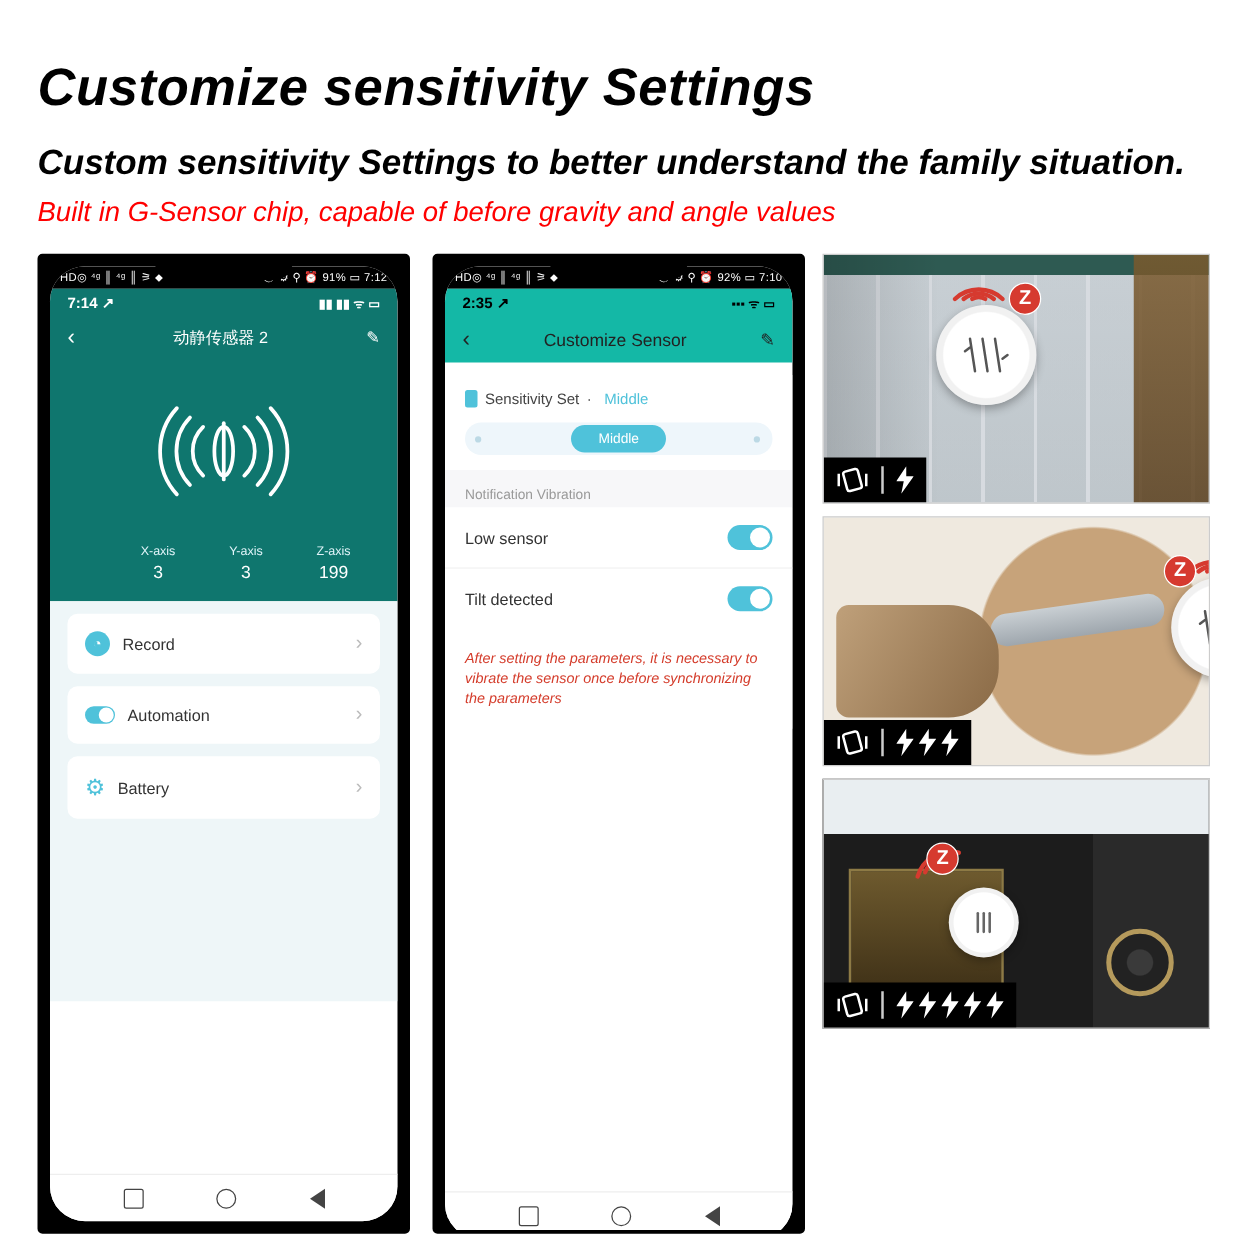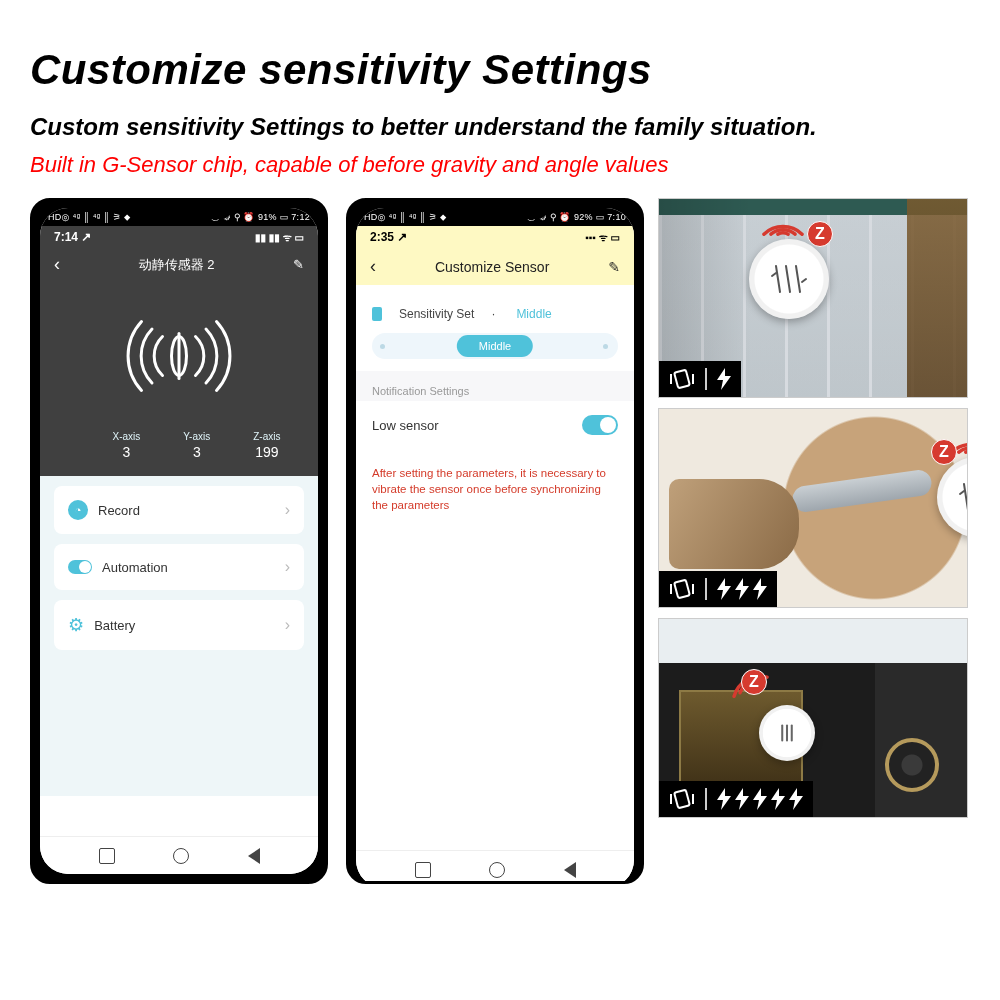--- a/index.html
+++ b/index.html
@@ -7,31 +7,31 @@
     width: 1000px; height: 1000px;
     background: #fff;
     font-family: -apple-system, "Helvetica Neue", Arial, sans-serif;
     font-style: italic;
     color: #000;
     padding: 20px 30px;
     position: relative;
   }
 
   .title { font-size: 42px; font-weight: 700; margin-bottom: 18px; letter-spacing: .5px; margin-top: 26px; }
-  .subtitle { font-size: 24px; font-weight: 600; margin-bottom: 10px; line-height: 1.25; }
+  .subtitle { font-size: 28px; font-weight: 600; margin-bottom: 10px; line-height: 1.25; }
   .redline { font-size: 22px; font-weight: 500; color: #ff0000; margin-bottom: 20px; }
 
   .layout { display: flex; gap: 14px; }
   .phones { display: flex; gap: 18px; }
 
   
   .phone {
-    width: 298px; height: 686px;
+    width: 298px; height: 784px;
     border: 3px solid #000;
-    border-radius: 20px;
+    border-radius: 4px;
     background: #000;
     position: relative;
     overflow: hidden;
   }
   .phone .screen {
     position: absolute; inset: 7px;
     border-radius: 28px;
     background: #fff;
     overflow: hidden;
     font-style: normal;
@@ -68,21 +68,21 @@
   .sq { border-radius: 2px; }
   .ci { border-radius: 50%; }
   .tri {
     width: 0; height: 0; border: none;
     border-top: 8px solid transparent;
     border-bottom: 8px solid transparent;
     border-right: 12px solid #444;
   }
 
   
-  .p1-top { background: #404040; color: #fff; padding-bottom: 16px; }
+  .p1-top { background: #0f766e; color: #fff; padding-bottom: 16px; }
   .p1-header {
     display: flex; align-items: center; justify-content: space-between;
     padding: 6px 14px; font-size: 13px; font-weight: 500;
   }
   .p1-back { font-size: 18px; }
   .p1-sensor {
     display: flex; justify-content: center; align-items: center;
     height: 150px; color: #fff;
   }
   .p1-sensor svg { width: 120px; height: 90px; }
@@ -110,29 +110,29 @@
     position: relative;
   }
   .ic-toggle::after{
     content:""; position:absolute; right:1px; top:1px;
     width:12px; height:12px; border-radius:50%; background:#fff;
   }
   .ic-gear { color:#4fc2da; font-size:18px; }
 
   
   .p2-body { background:#f7f7f9; height: 100%; }
-  .p2-top { background:#fef9c3; }
+  .p2-top { background:#14b8a6; }
   .p2-header {
     display: flex; align-items: center; justify-content: space-between;
     padding: 8px 14px; font-size: 14px; font-weight: 500; color:#222;
   }
   .p2-section {
     background:#fff; margin: 10px 0 0; padding: 12px 16px;
   }
-  .p2-sens-lbl { font-size: 12px; color:#444; display:flex; align-items:center; gap:17px; }
+  .p2-sens-lbl { font-size: 12px; color:#444; display:flex; align-items:center; gap:6px; }
   .p2-sens-lbl .dot { width:10px; height:14px; background:#4fc2da; border-radius:2px; display:inline-block;}
   .p2-sens-lbl .val { color:#4fc2da; margin-left:4px; }
   .slider {
     margin-top: 12px; height: 26px; background:#eef6fb; border-radius: 14px;
     display:flex; align-items:center; padding:0 8px; position:relative;
   }
   .slider .d { width:5px; height:5px; border-radius:50%; background:#bcd9e5; }
   .slider .d:nth-child(2){ position:absolute; right:10px; }
   .pill {
     position:absolute; left:50%; transform:translateX(-50%);
@@ -154,21 +154,21 @@
   }
   .switch::after{
     content:""; position:absolute; right:2px; top:2px;
     width:16px; height:16px; border-radius:50%; background:#fff;
   }
   .batt-ic { width:10px; height:16px; border:1.5px solid #4fc2da; border-radius:2px; position:relative; display:inline-block; margin-right:8px;}
   .batt-ic::before{content:"";position:absolute;top:-3px;left:2px;right:2px;height:2px;background:#4fc2da;}
   .batt-ic::after{content:"";position:absolute;inset:2px;background:#4fc2da;}
   .p2-warn {
     color:#d43b2a; font-size: 11.5px; padding: 16px;
-    line-height: 1.4; background:#fff;
+    line-height: 1.4; background:#fff;font-style:italic;
   }
 
   
   .rightcol { display:flex; flex-direction:column; gap:10px; width: 310px; font-style: normal; }
   .tile {
     height: 200px; border:1px solid #ccc; position:relative; overflow:hidden;
     background:#888;
   }
   .tile .strip {
     position:absolute; left:0; bottom:0; right:auto;
@@ -350,25 +350,29 @@
             <span class="val">Middle</span>
           </div>
           <div class="slider">
             <span class="d"></span>
               <span class="d"></span>
             <span class="pill">Middle</span>
           </div>
         </div>
 
 
-        <div class="p2-group-label">Notification Settings</div>
+        <div class="p2-group-label">Notification Vibration</div>
 
         <div>
           <div class="p2-row">
             <span>Low sensor</span>
+            <span class="switch"></span>
+          </div>
+          <div class="p2-row">
+            <span>Tilt detected</span>
             <span class="switch"></span>
           </div>
         </div>
 
         <div class="p2-warn">After setting the parameters, it is necessary to vibrate the sensor once before synchronizing the parameters</div>
 
         <div class="navbar">
           <span class="navshape sq"></span>
           <span class="navshape ci"></span>
           <span class="tri"></span>

